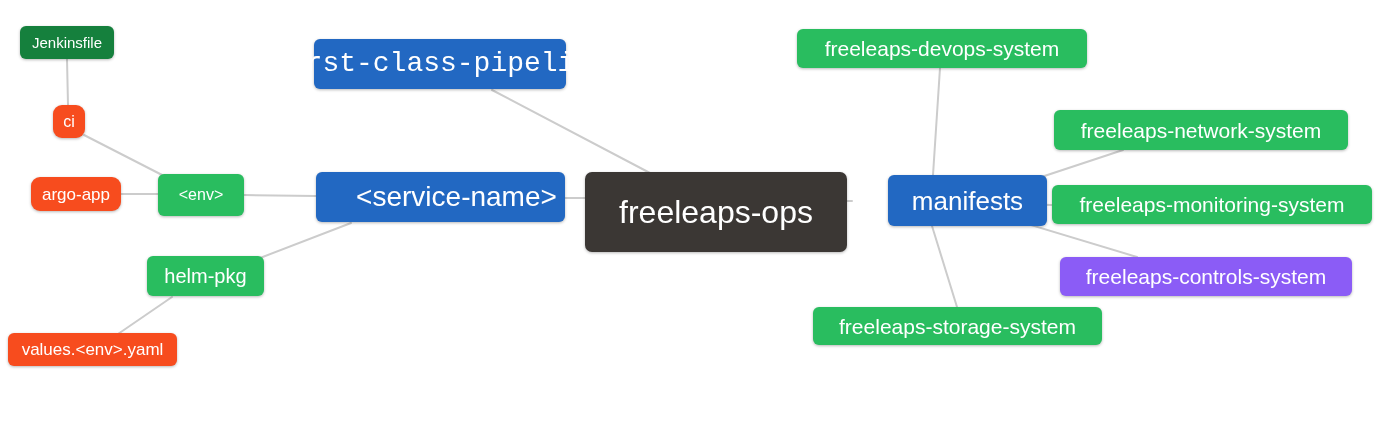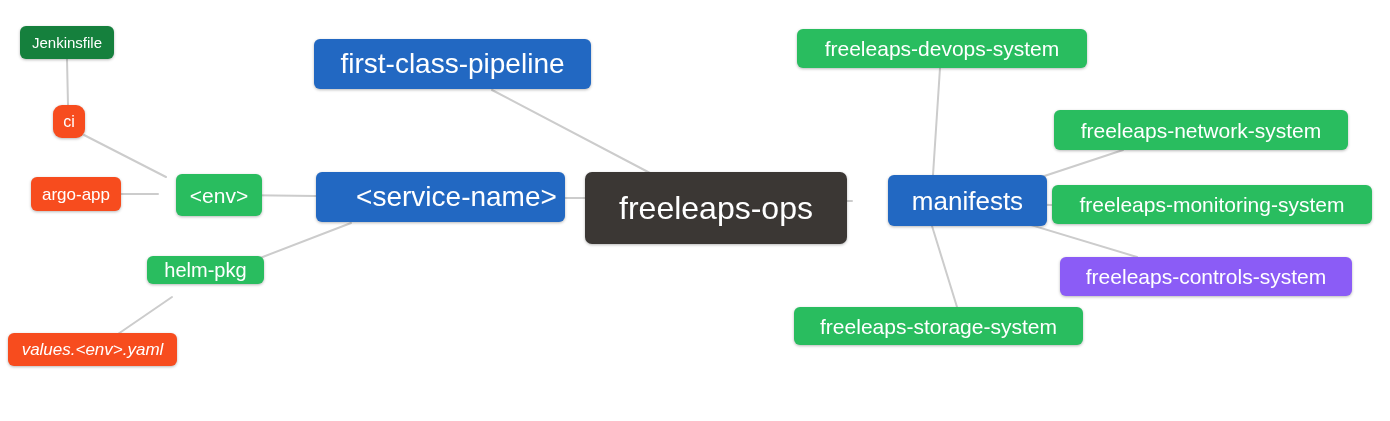--- a/index.html
+++ b/index.html
@@ -36,33 +36,33 @@
     border-radius: 6px;
     box-shadow: 0 1px 3px rgba(0,0,0,0.28);
     white-space: nowrap;
     cursor: pointer;
     line-height: 1;
   }
 
   
   .n-jenkinsfile { left: 20px;   top: 26px;  width: 94px;  height: 33px; font-size: 15px; }
   .n-ci          { left: 53px;   top: 105px; width: 32px;  height: 33px; font-size: 16px; }
-  .n-argo-app    { left: 31px;   top: 177px; width: 90px;  height: 34px; font-size: 17px; }
-  .n-env         { left: 158px;  top: 174px; width: 86px;  height: 42px; font-size: 21px; margin-left: 18px; }
-  .n-helm-pkg    { left: 147px;  top: 256px; width: 117px; height: 28px; font-size: 20px; text-align: center; }
-  .n-values      { left: 8px;    top: 333px; width: 169px; height: 33px; font-size: 17px; font-style: italic; }
-  .n-fcp         { left: 314px;  top: 39px;  width: 277px; height: 50px; font-size: 28px; }
+  .n-argo-app    { left: 31px;   top: 177px; width: 90px;  height: 34px; font-size: 17px; border-radius: 9px; }
+  .n-env         { left: 158px;  top: 174px; width: 86px;  height: 42px; font-size: 16px; }
+  .n-helm-pkg    { left: 147px;  top: 256px; width: 117px; height: 40px; font-size: 20px; text-align: center; }
+  .n-values      { left: 8px;    top: 333px; width: 169px; height: 33px; font-size: 17px; }
+  .n-fcp         { left: 314px;  top: 39px;  width: 252px; height: 50px; font-size: 28px; font-family: Liberation Mono, monospace; }
   .n-service     { left: 316px;  top: 172px; width: 249px; height: 50px; font-size: 28px; }
-  .n-ops         { left: 585px;  top: 172px; width: 262px; height: 72px; font-size: 32px; border-radius: 7px; }
+  .n-ops         { left: 585px;  top: 172px; width: 262px; height: 80px; font-size: 32px; border-radius: 7px; }
   .n-manifests   { left: 852px;  top: 175px; width: 159px; height: 51px; font-size: 26px; margin-left: 36px; }
   .n-devops      { left: 797px;  top: 29px;  width: 290px; height: 39px; font-size: 21px; }
   .n-network     { left: 1054px; top: 110px; width: 294px; height: 40px; font-size: 21px; }
   .n-monitoring  { left: 1052px; top: 185px; width: 320px; height: 39px; font-size: 21px; }
   .n-controls    { left: 1060px; top: 257px; width: 292px; height: 39px; font-size: 21px; }
-  .n-storage     { left: 794px;  top: 307px; width: 289px; height: 38px; font-size: 21px; }
+  .n-storage     { left: 813px;  top: 307px; width: 289px; height: 38px; font-size: 21px; }
 </style>
 </head>
 <body>
 
 <div class="canvas">
 
   <svg class="edges" viewBox="0 0 1390 421">
     <line x1="67" y1="59" x2="68" y2="105" stroke="#cccccc"></line>
     <line x1="84" y1="135" x2="166" y2="177" stroke="#cccccc"></line>
     <line x1="121" y1="194" x2="158" y2="194" stroke="#cccccc"></line>

